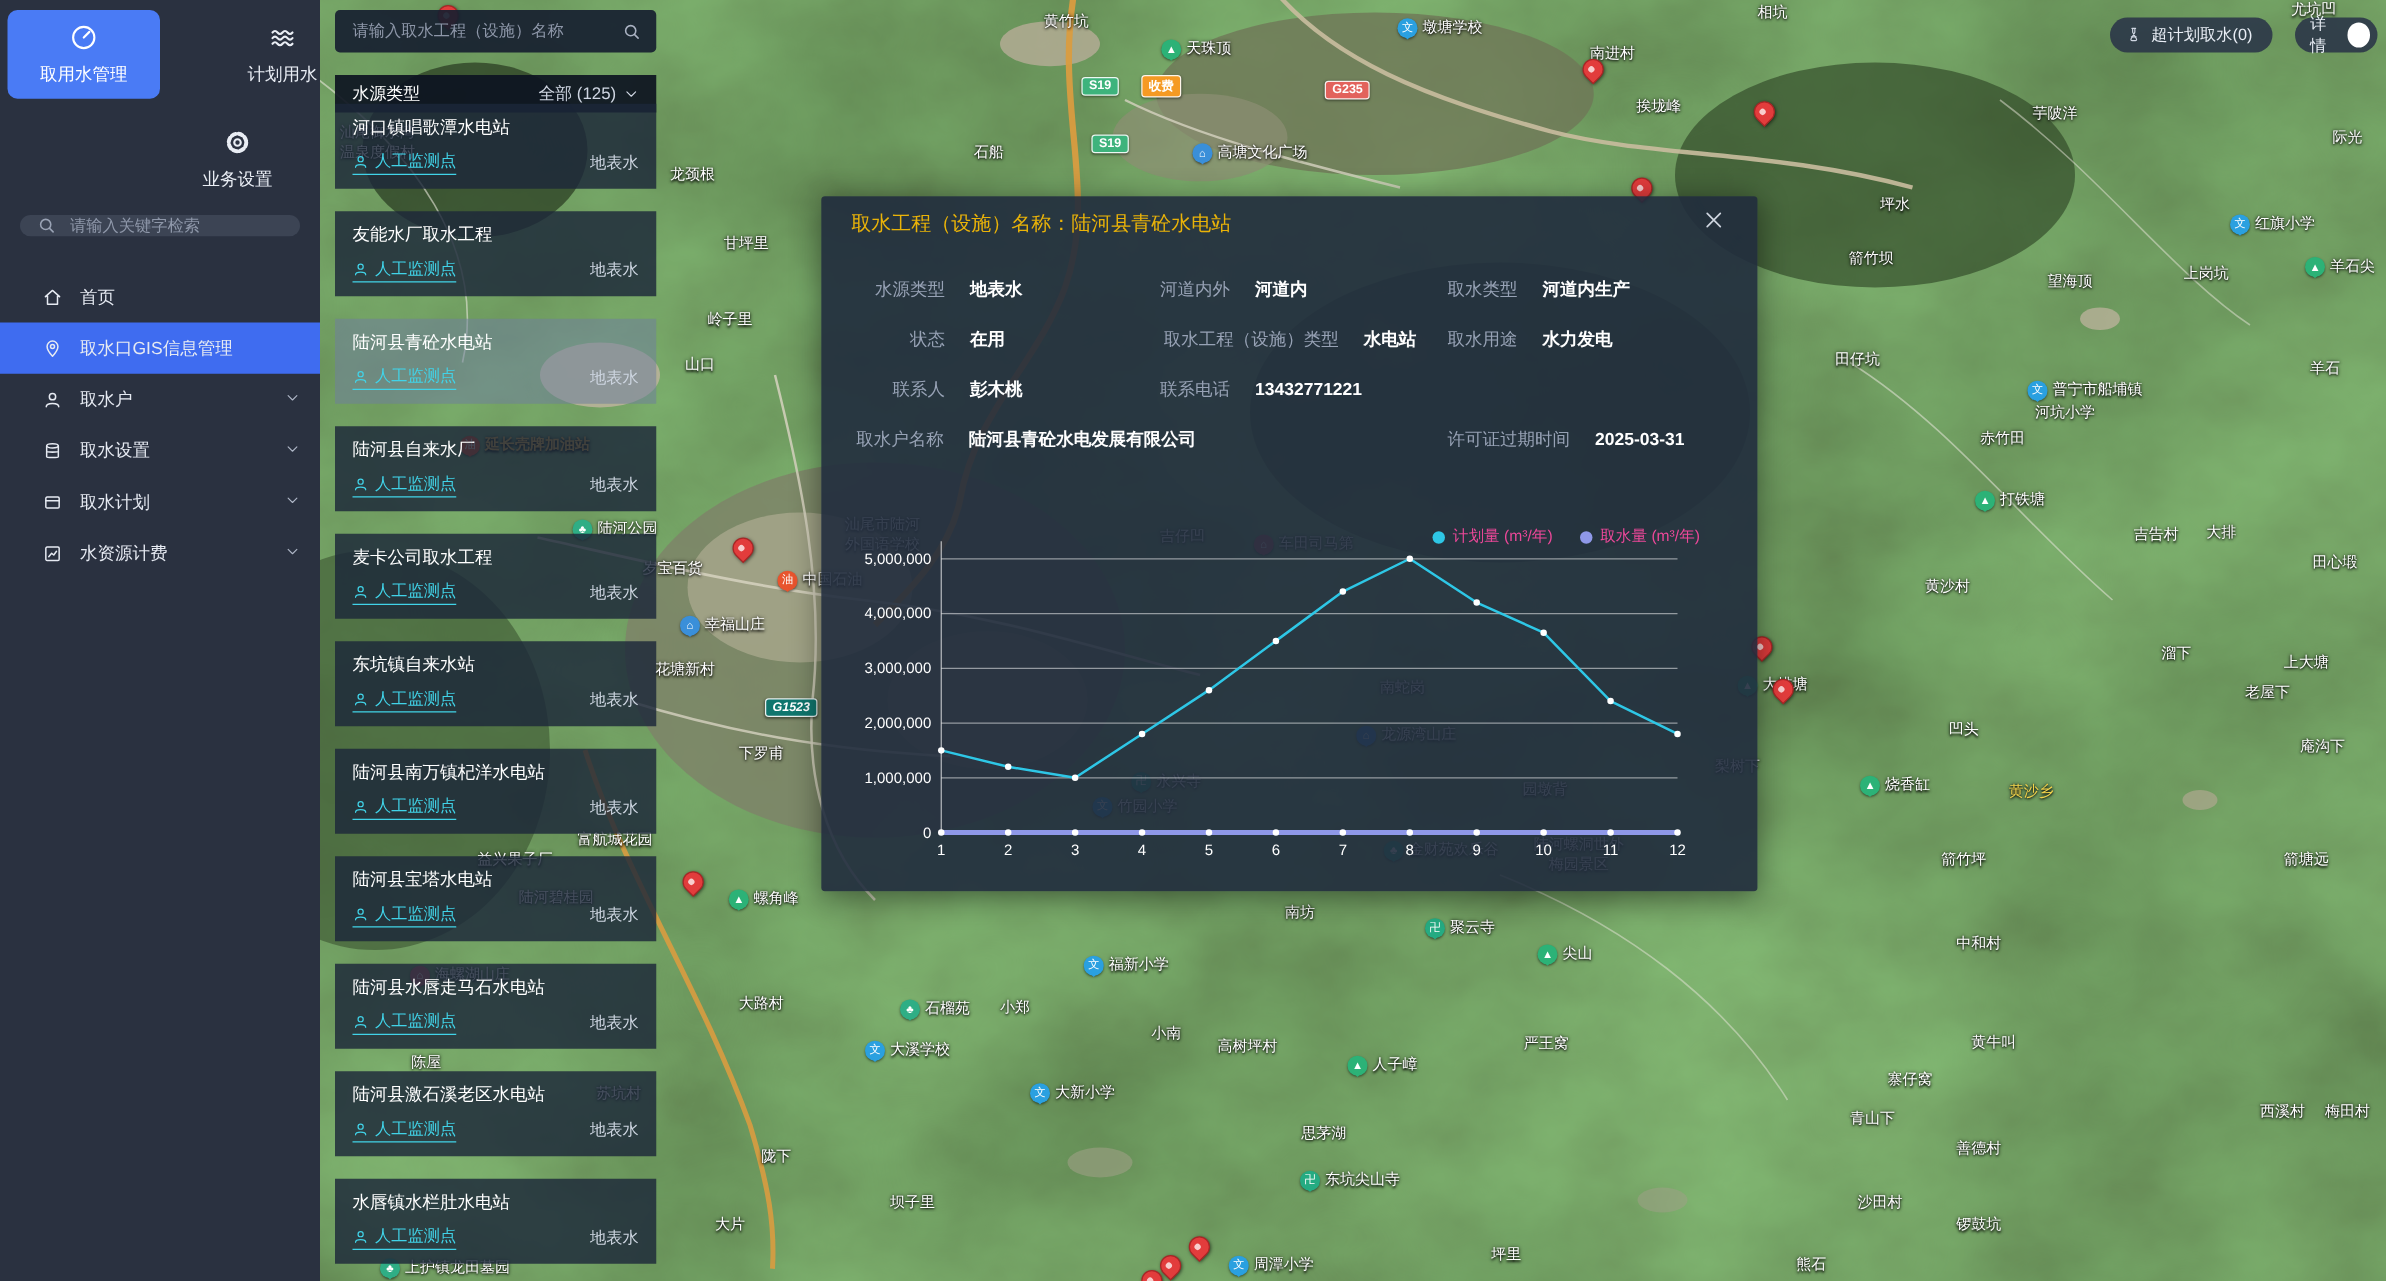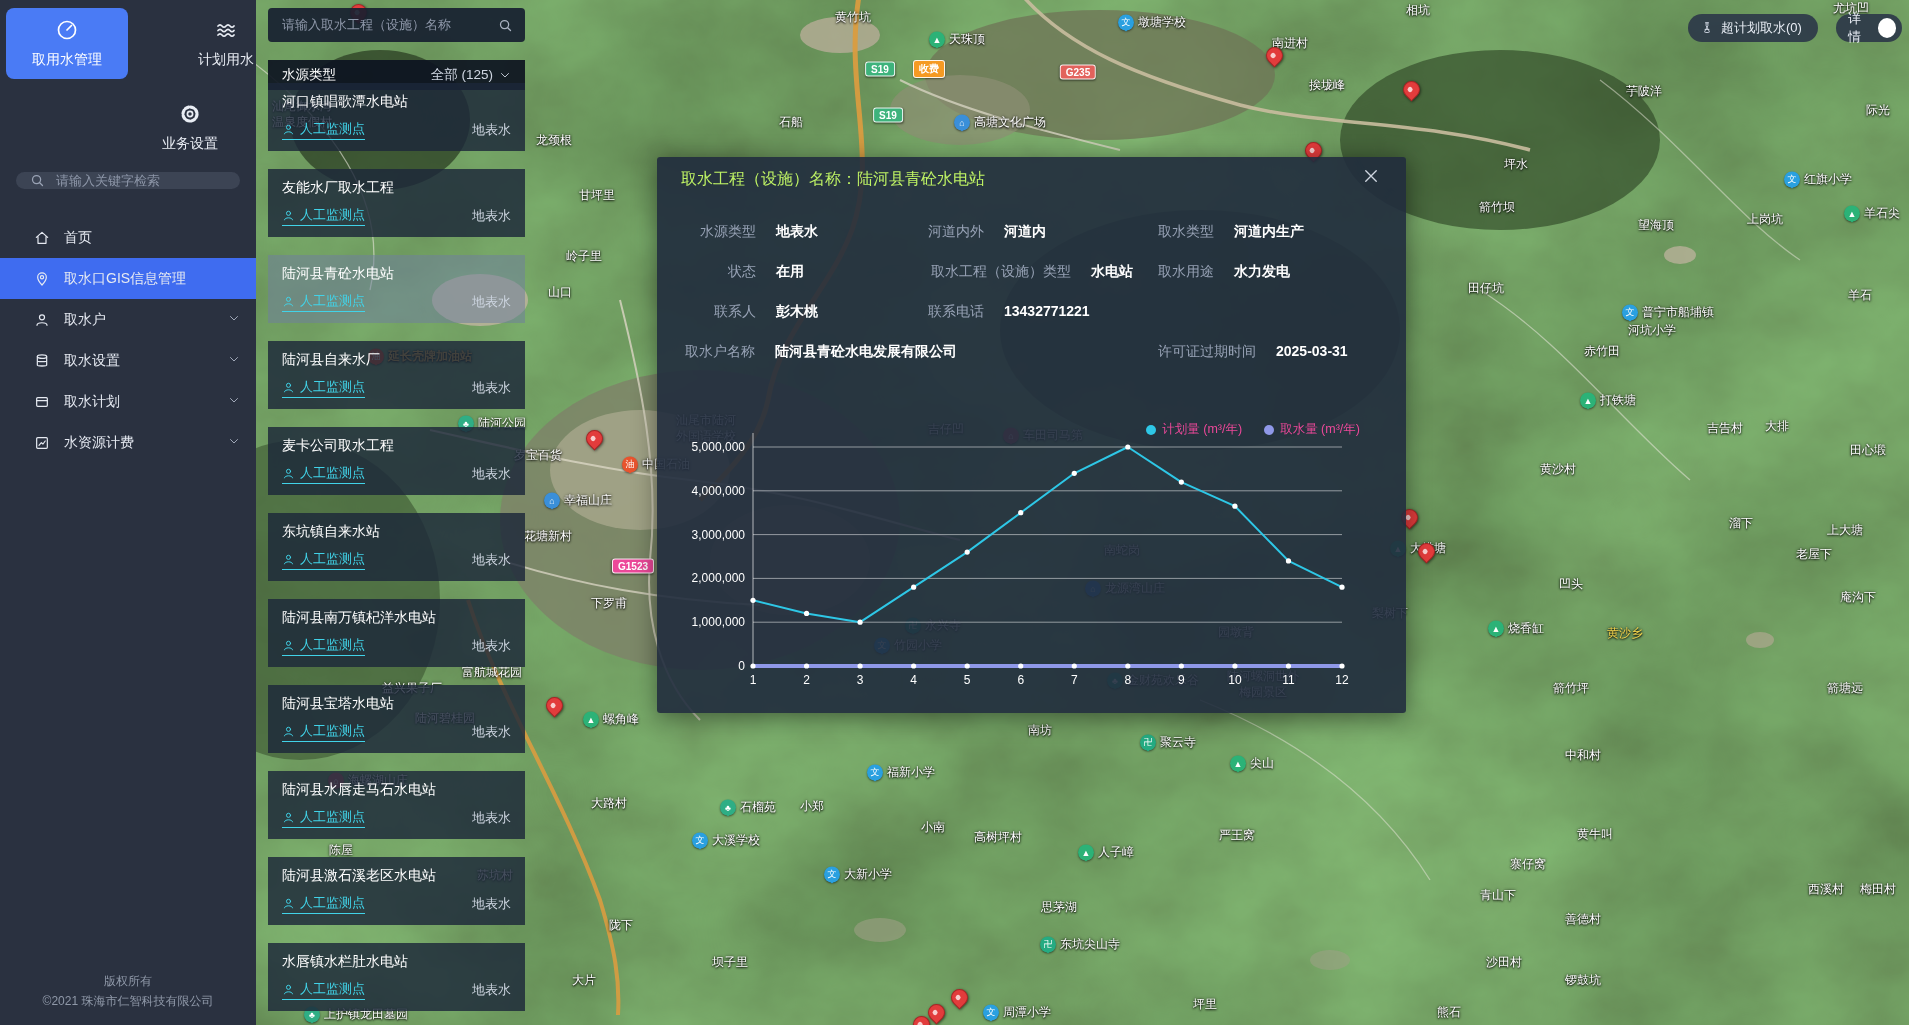--- a/index.html
+++ b/index.html
@@ -66,21 +66,21 @@
      box-sizing:border-box;padding:10px 14px 0 14px;}
   .station.selected{background:rgba(112,128,156,.55);}
   .station .sname{font-size:14px;color:#fff;white-space:nowrap;overflow:hidden;}
   .station .srow{margin-top:9px;display:flex;align-items:center;font-size:13px;}
   .station .mon{color:#41d3e8;display:flex;align-items:center;gap:5px;border-bottom:1px solid #41d3e8;padding-bottom:1px;}
   .station .mon svg{width:13px;height:13px;stroke:#41d3e8;fill:none;stroke-width:1.8;stroke-linecap:round;stroke-linejoin:round}
   .station .src{margin-left:auto;color:#cdd5e0;}
   
   .modal{position:absolute;left:657px;top:157px;width:749px;height:556px;background:rgba(32,43,61,.9);
      z-index:4;border-radius:3px;box-shadow:0 4px 24px rgba(0,0,0,.45);}
-  .modal-title{position:absolute;left:24px;top:12px;font-size:16px;color:#bef264;}
+  .modal-title{position:absolute;left:24px;top:12px;font-size:16px;color:#eab308;}
   .modal-close{position:absolute;right:26px;top:10px;cursor:pointer;}
   .modal-close svg{width:18px;height:18px;stroke:#cfd6e0;fill:none;stroke-width:1.8;stroke-linecap:round}
   .field{position:absolute;display:flex;align-items:baseline;white-space:nowrap;font-size:14px;}
   .flabel{color:#97a2b5;}
   .fvalue{color:#fff;font-weight:bold;margin-left:20px;}
   .legend{position:absolute;right:46px;top:264px;display:flex;gap:22px;font-size:12.5px;color:#ec4899;align-items:center;}
   .legend .li{display:flex;align-items:center;gap:6px}
   .legend .dot{width:10px;height:10px;border-radius:50%;}
   #chart-svg{position:absolute;left:0;top:262px;}
   #chart-svg text{font-family:"Liberation Sans","DejaVu Sans",sans-serif;font-size:12px;fill:#fff;}
@@ -471,21 +471,21 @@
       <div class="map-label" style="left: 1263px; top: 676px;">
         <span>陆河螺洞世外</span>
       </div>
       <div class="map-label" style="left: 1263px; top: 692px;">
         <span>梅园景区</span>
       </div>
       <div class="badge" style="left: 880px; top: 69px; background: rgb(62, 179, 124);">S19</div>
       <div class="badge" style="left: 888px; top: 115px; background: rgb(62, 179, 124);">S19</div>
       <div class="badge" style="left: 929px; top: 69px; background: rgb(245, 154, 35);">收费</div>
       <div class="badge" style="left: 1078px; top: 72px; background: rgb(226, 98, 92);">G235</div>
-      <div class="badge" style="left: 633px; top: 566px; background: #ec4899;">G1523</div>
+      <div class="badge" style="left: 633px; top: 566px; background: #0f766e; font-style: italic;">G1523</div>
       <div class="pin" style="left: 350px; top: 4px;"></div>
       <div class="pin" style="left: 1266px; top: 47px;"></div>
       <div class="pin" style="left: 1403px; top: 81px;"></div>
       <div class="pin" style="left: 1305px; top: 142px;"></div>
       <div class="pin" style="left: 586px; top: 430px;"></div>
       <div class="pin" style="left: 546px; top: 697px;"></div>
       <div class="pin" style="left: 1401px; top: 509px;"></div>
       <div class="pin" style="left: 1418px; top: 543px;"></div>
       <div class="pin" style="left: 928px; top: 1004px;"></div>
       <div class="pin" style="left: 951px; top: 989px;"></div>
@@ -598,24 +598,20 @@
             </svg>
           </span>
           <span>水资源计费</span>
           <span class="chev">
             <svg viewBox="0 0 24 24">
               <path d="M5 9 L12 16 L19 9"></path>
             </svg>
           </span>
         </div>
       </div>
-    <div class="copyright">
-      <div>版权所有</div>
-      <div>©2021 珠海市仁智科技有限公司</div>
-    </div>
   </div>
 
   <div class="panel">
     <div class="panel-search">
       <input placeholder="请输入取水工程（设施）名称" style="">
       <svg viewBox="0 0 24 24">
           <circle cx="10.5" cy="10.5" r="6.5"></circle>
           <path d="M15.5 15.5 L20 20"></path>
         </svg>
     </div>

